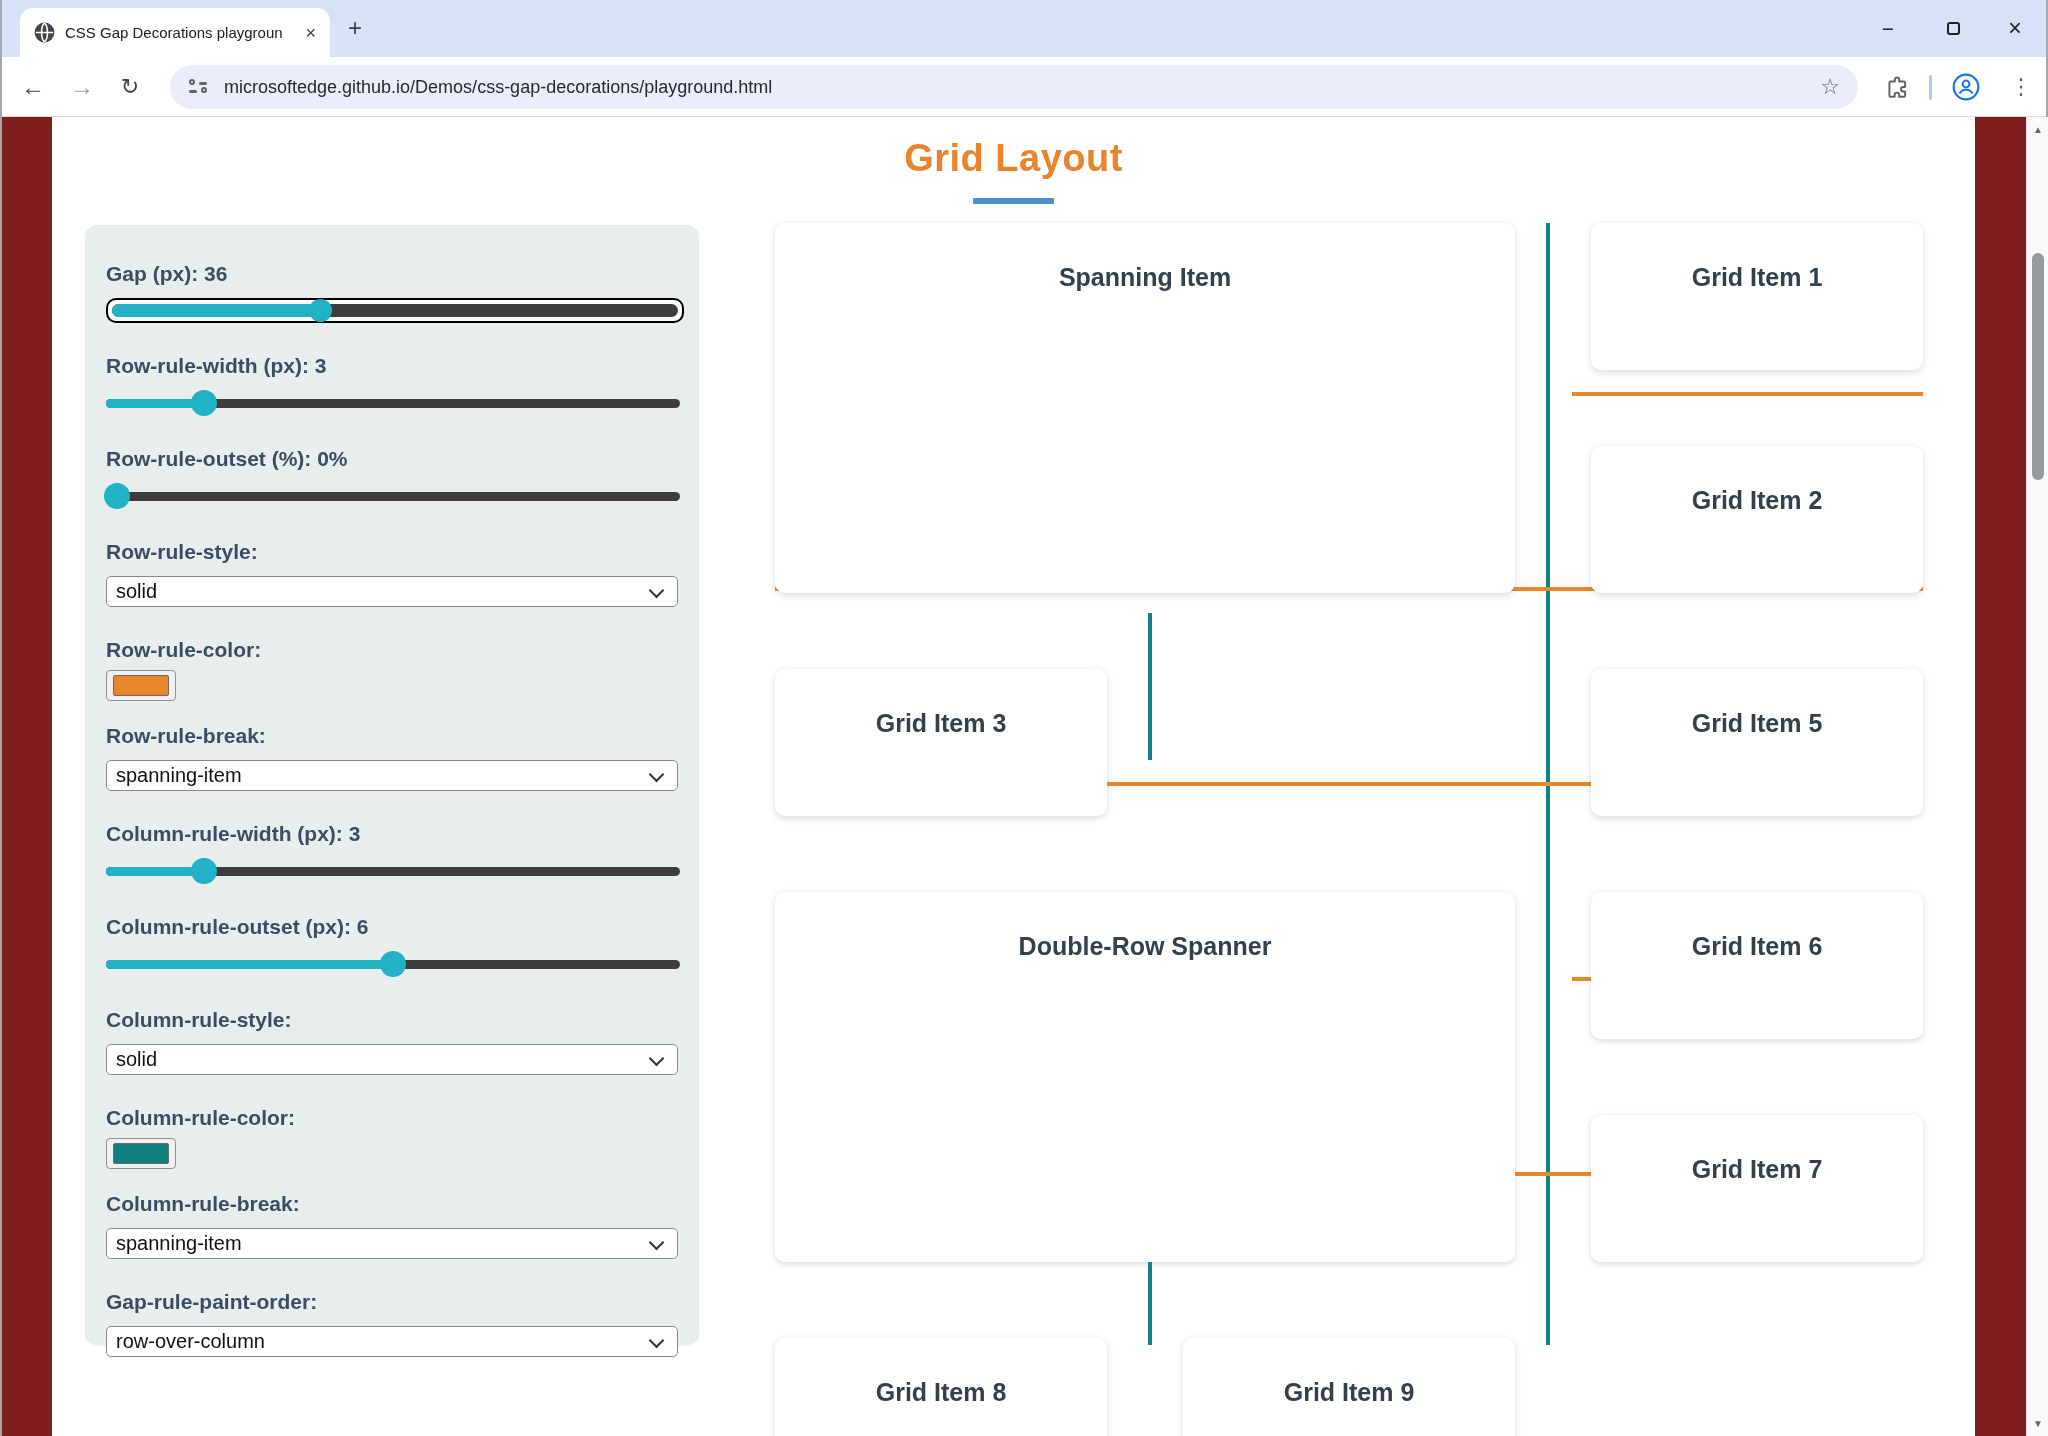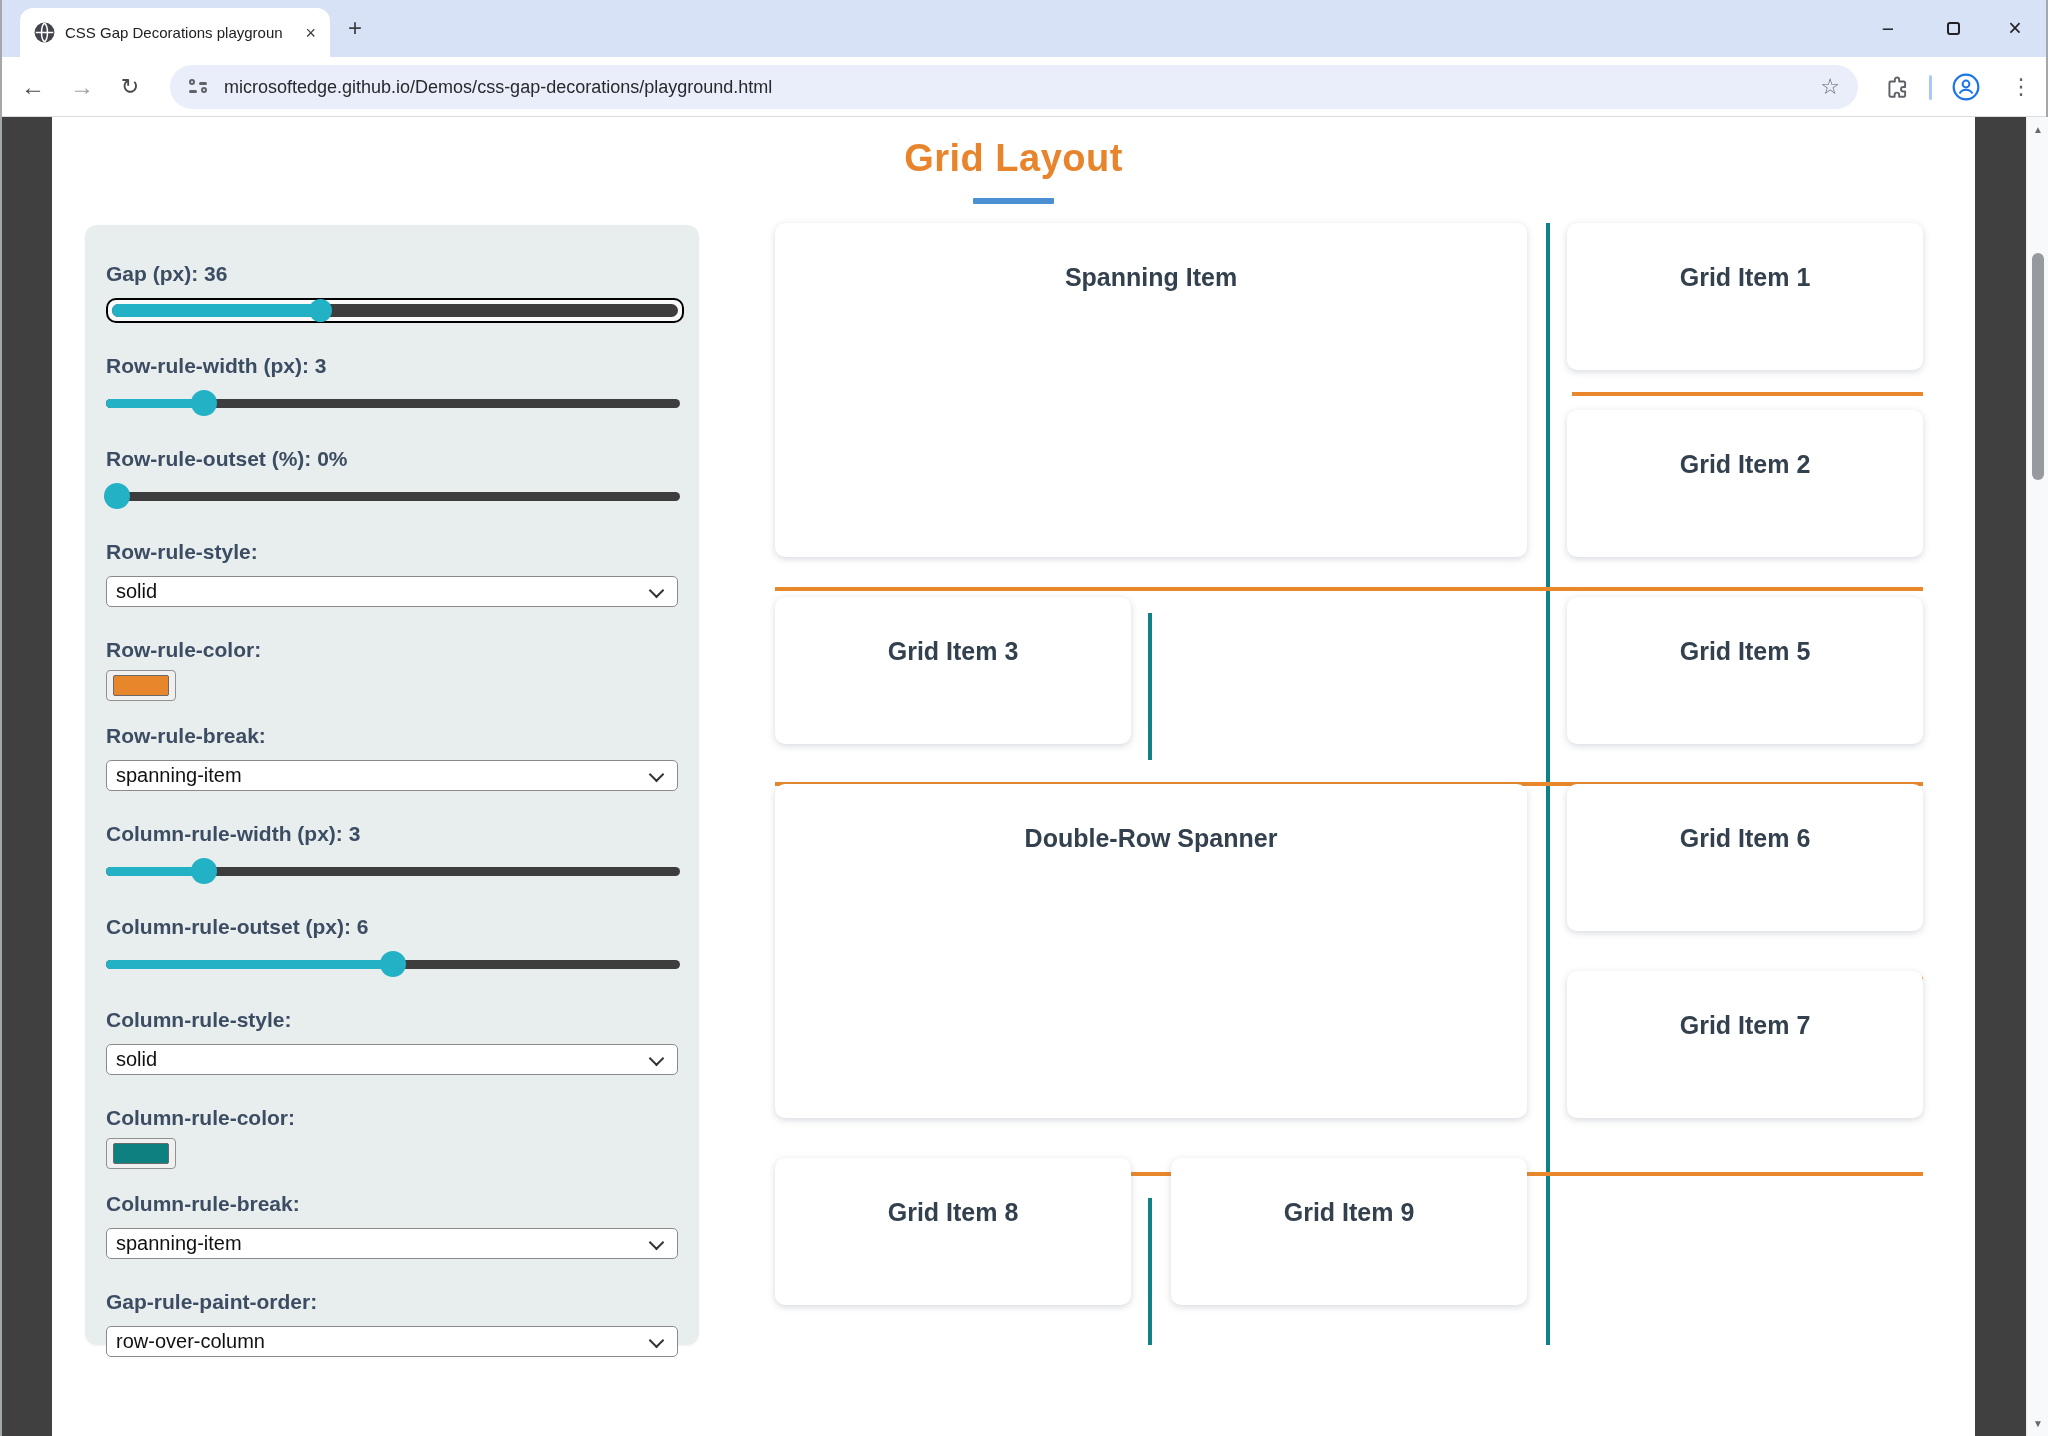--- a/index.html
+++ b/index.html
@@ -41,21 +41,21 @@
   .tune .d2 { right:1px; top:10px; width:6px; height:6px; background:none; border:2px solid #5f6368; border-radius:50%; }
   .url-text { font-size:18px; color:#27292d; margin-left:16px; white-space:nowrap; }
   .star { margin-left:auto; font-size:22px; color:#5f6368; }
   .ext-ic { position:absolute; left:1884px; top:17px; }
   .sep { position:absolute; left:1929px; top:18px; width:3px; height:25px; background:#abc7f7; border-radius:2px; }
   .profile-ic { position:absolute; left:1952px; top:16px; }
   .menu-dots { position:absolute; left:2006px; top:0; height:60px; width:30px; display:flex; align-items:center; justify-content:center;
                font-size:22px; color:#5f6368; }
 
   
-  .page { position:absolute; left:0; top:117px; right:0; bottom:0; background:#404040; }
+  .page { position:absolute; left:0; top:117px; right:0; bottom:0; background:#7f1d1d; }
   .main { position:absolute; left:52px; top:0; width:1923px; bottom:0; background:#ffffff; }
   h1.page-title { padding-top:20px; text-align:center; font-size:38px; font-weight:700; letter-spacing:0.5px;
                   color:var(--accent_orange,#e8842c); }
   .title-underline { width:81px; height:6px; background:var(--underline_blue,#4a90d2); margin:18px auto 0; border-radius:1px; }
 
   
   .panel { position:absolute; left:33px; top:108px; width:614px; height:1120px; background:#e8edee; border-radius:12px;
            padding:37px 19px 0 21px; box-shadow:0 1px 3px rgba(0,0,0,0.05); }
   .ctl-label { display:block; font-size:21px; font-weight:700; color:var(--label_color,#3c4d63); margin-bottom:12px; }
   .grp { margin-bottom:31px; }
@@ -77,21 +77,21 @@
   .select .chev { position:absolute; right:15px; top:8px; width:11px; height:11px;
                   border-left:2.5px solid #333; border-bottom:2.5px solid #333; transform:rotate(-45deg); }
 
   .swatch { width:70px; height:31px; background:#f0f0f0; border:1px solid #919191; border-radius:4px;
             display:flex; align-items:center; justify-content:center; }
   .swatch-inner { width:56px; height:21px; border:1px solid #6a6a6a; border-radius:2px; }
 
   
   .grid-wrap { position:absolute; left:723px; top:106px; width:1148px; height:1122px; }
   .grid { position:relative; width:100%; height:100%; display:grid; grid-template-columns:repeat(3,1fr);
-          grid-template-rows:repeat(6,147px); gap:40px; }
+          grid-template-rows:repeat(6,147px); gap:76px; }
   .card { background:#fff; border-radius:10px; box-shadow:0 2px 7px rgba(110,120,135,0.28); padding-top:40px;
           text-align:center; font-size:25px; font-weight:700; color:var(--card_text,#33404e); z-index:3; }
   .c-span22 { grid-column:1/3; grid-row:1/3; }
   .c-r1c3 { grid-column:3; grid-row:1; } .c-r2c3 { grid-column:3; grid-row:2; }
   .c-r3c1 { grid-column:1; grid-row:3; } .c-r3c2 { grid-column:2; grid-row:3; } .c-r3c3 { grid-column:3; grid-row:3; }
   .c-span45 { grid-column:1/3; grid-row:4/6; }
   .c-r4c3 { grid-column:3; grid-row:4; } .c-r5c3 { grid-column:3; grid-row:5; }
   .c-r6c1 { grid-column:1; grid-row:6; } .c-r6c2 { grid-column:2; grid-row:6; }
 
   .rule { position:absolute; }

